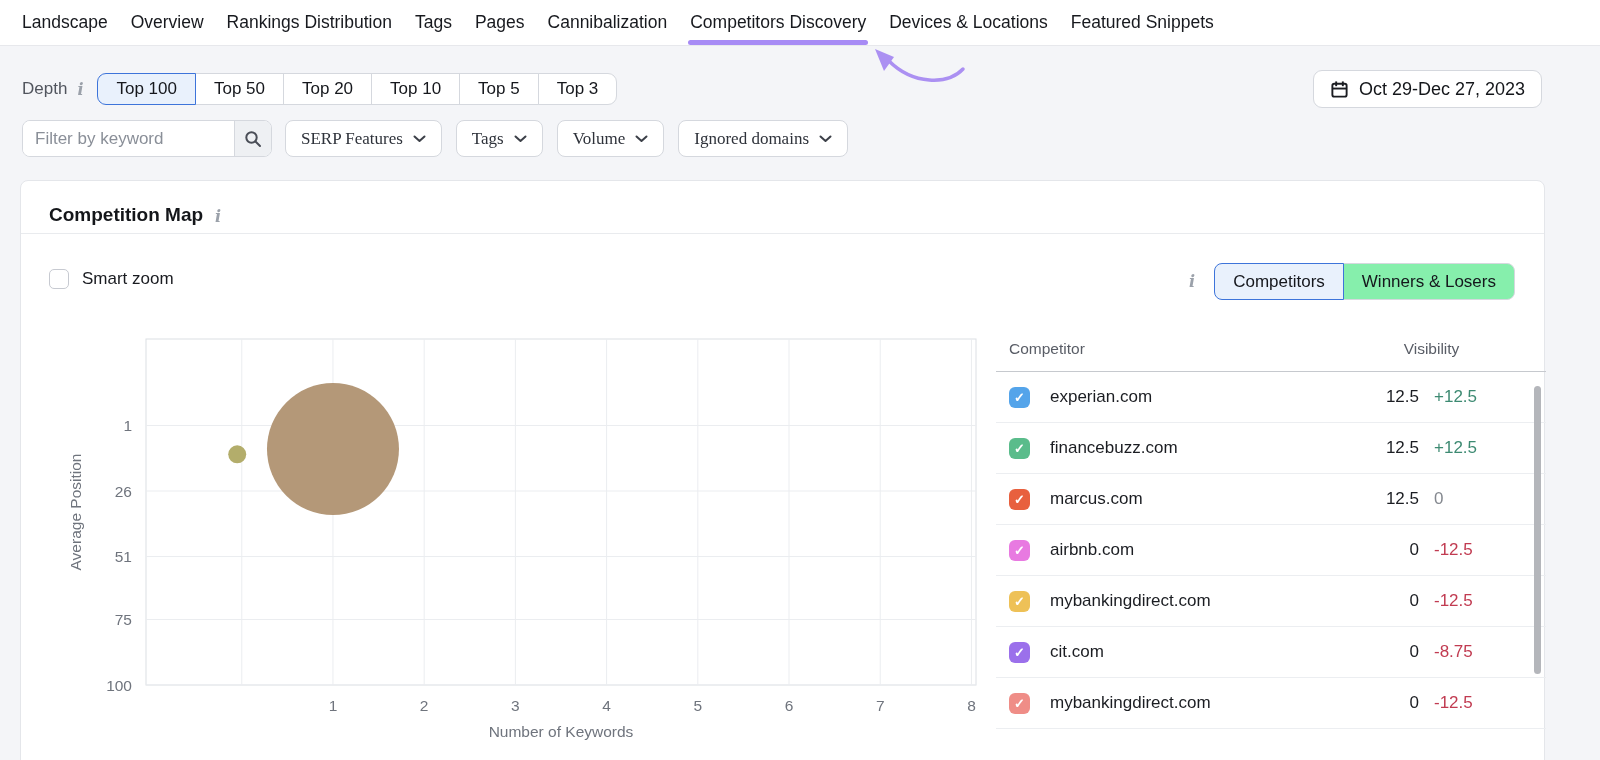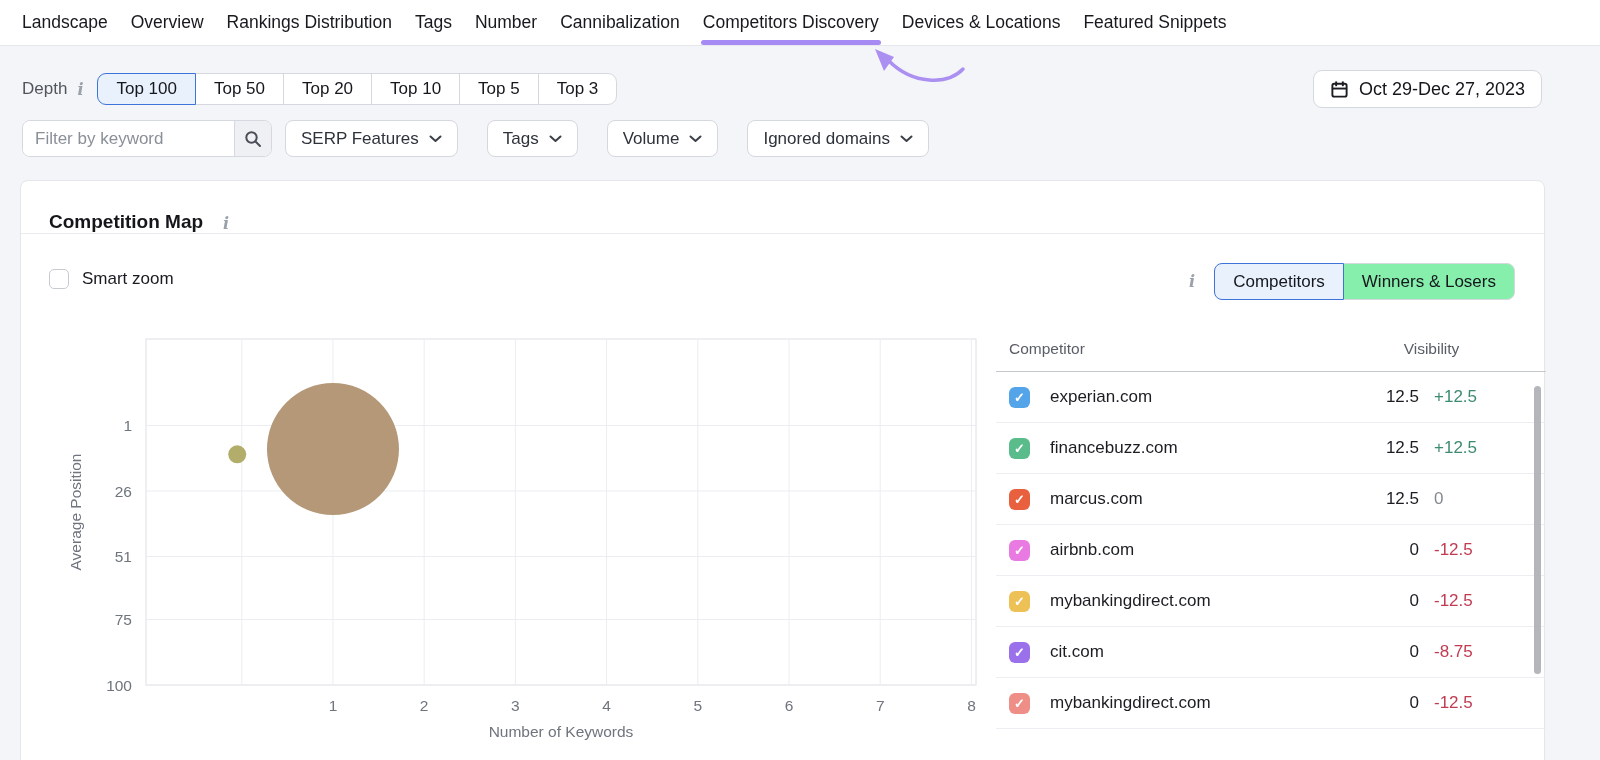--- a/index.html
+++ b/index.html
@@ -42,21 +42,21 @@
   .search-btn { width:37px; background:#eef0f3; border:0; border-left:1px solid #d5d8de;
     display:flex; align-items:center; justify-content:center; cursor:pointer; }
   .dropdown { height:37px; padding:0 15px; display:flex; align-items:center; gap:10px;
     background:#fff; border:1px solid #d5d8de; border-radius:8px; font-size:17px;
     color:#2e323a; cursor:pointer; white-space:nowrap; }
 
   
   .card { position:absolute; top:180px; left:20px; width:1525px; height:600px;
     background:#fff; border:1px solid #e4e6ea; border-radius:8px 8px 0 0; }
   .card-header { height:53px; padding:16px 28px 0; border-bottom:1px solid #e9ebee;
-    display:flex; align-items:flex-end; gap:20px; }
+    display:flex; align-items:center; gap:12px; }
   .card-title { font-size:19px; font-weight:700; color:#14161a; }
   .smart-zoom { position:absolute; top:88px; left:28px; display:flex; align-items:center;
     gap:13px; font-size:17px; color:#191b20; cursor:pointer; }
   .checkbox-empty { width:20px; height:20px; background:#fff; border:1px solid #c7cad1;
     border-radius:5px; }
   .toggle-wrap { position:absolute; top:82px; right:29px; display:flex; align-items:center; gap:17px; }
   .toggle-group { display:flex; }
   .tg { height:37px; padding:0 18px; display:flex; align-items:center; font-size:17px;
     background:#86efac; border:1px solid #d5d8de; margin-left:-1px; cursor:pointer; color:#15171c; }
   .tg:first-child { border-radius:8px 0 0 8px; margin-left:0; }
@@ -87,21 +87,21 @@
     border-radius:4px; background:var(--scrollbar); cursor:grab; }
 </style>
 </head>
 <body>
 
 <nav class="topnav" id="nav">
     <div class="tab">Landscape</div>
     <div class="tab">Overview</div>
     <div class="tab">Rankings Distribution</div>
     <div class="tab">Tags</div>
-    <div class="tab">Number</div>
+    <div class="tab">Pages</div>
     <div class="tab">Cannibalization</div>
     <div class="tab active">Competitors Discovery</div>
     <div class="tab">Devices &amp; Locations</div>
     <div class="tab">Featured Snippets</div>
   </nav>
 
 <svg class="arrow-annot" width="120" height="42" viewBox="0 0 120 42">
   <path d="M110 22 C 95 38, 60 38, 36 14" fill="none" stroke="var(--arrow)" stroke-width="3.5" stroke-linecap="round"></path>
   <polygon points="22,2 41,10 31,24" fill="var(--arrow)"></polygon>
 </svg>
@@ -131,21 +131,21 @@
 <div class="row2">
   <div class="search-box">
     <input type="text" placeholder="Filter by keyword" style="">
     <button class="search-btn">
       <svg width="18" height="18" viewBox="0 0 18 18">
         <circle cx="7.5" cy="7.5" r="5.2" fill="none" stroke="#4a4e57" stroke-width="2"></circle>
         <line x1="11.5" y1="11.5" x2="16" y2="16" stroke="#4a4e57" stroke-width="2" stroke-linecap="round"></line>
       </svg>
     </button>
   </div>
-  <div id="dropdowns" style="display:flex; gap:29px;">
+  <div id="dropdowns" style="display:flex; gap:14px;font-family:Liberation Serif, serif;">
       <div class="dropdown">
         <span>SERP Features</span>
         <svg width="13" height="8" viewBox="0 0 13 8">
           <path d="M1.5 1.5 L6.5 6 L11.5 1.5" fill="none" stroke="#3c4048" stroke-width="2" stroke-linecap="round" stroke-linejoin="round"></path>
         </svg>
       </div>
       <div class="dropdown">
         <span>Tags</span>
         <svg width="13" height="8" viewBox="0 0 13 8">
           <path d="M1.5 1.5 L6.5 6 L11.5 1.5" fill="none" stroke="#3c4048" stroke-width="2" stroke-linecap="round" stroke-linejoin="round"></path>

